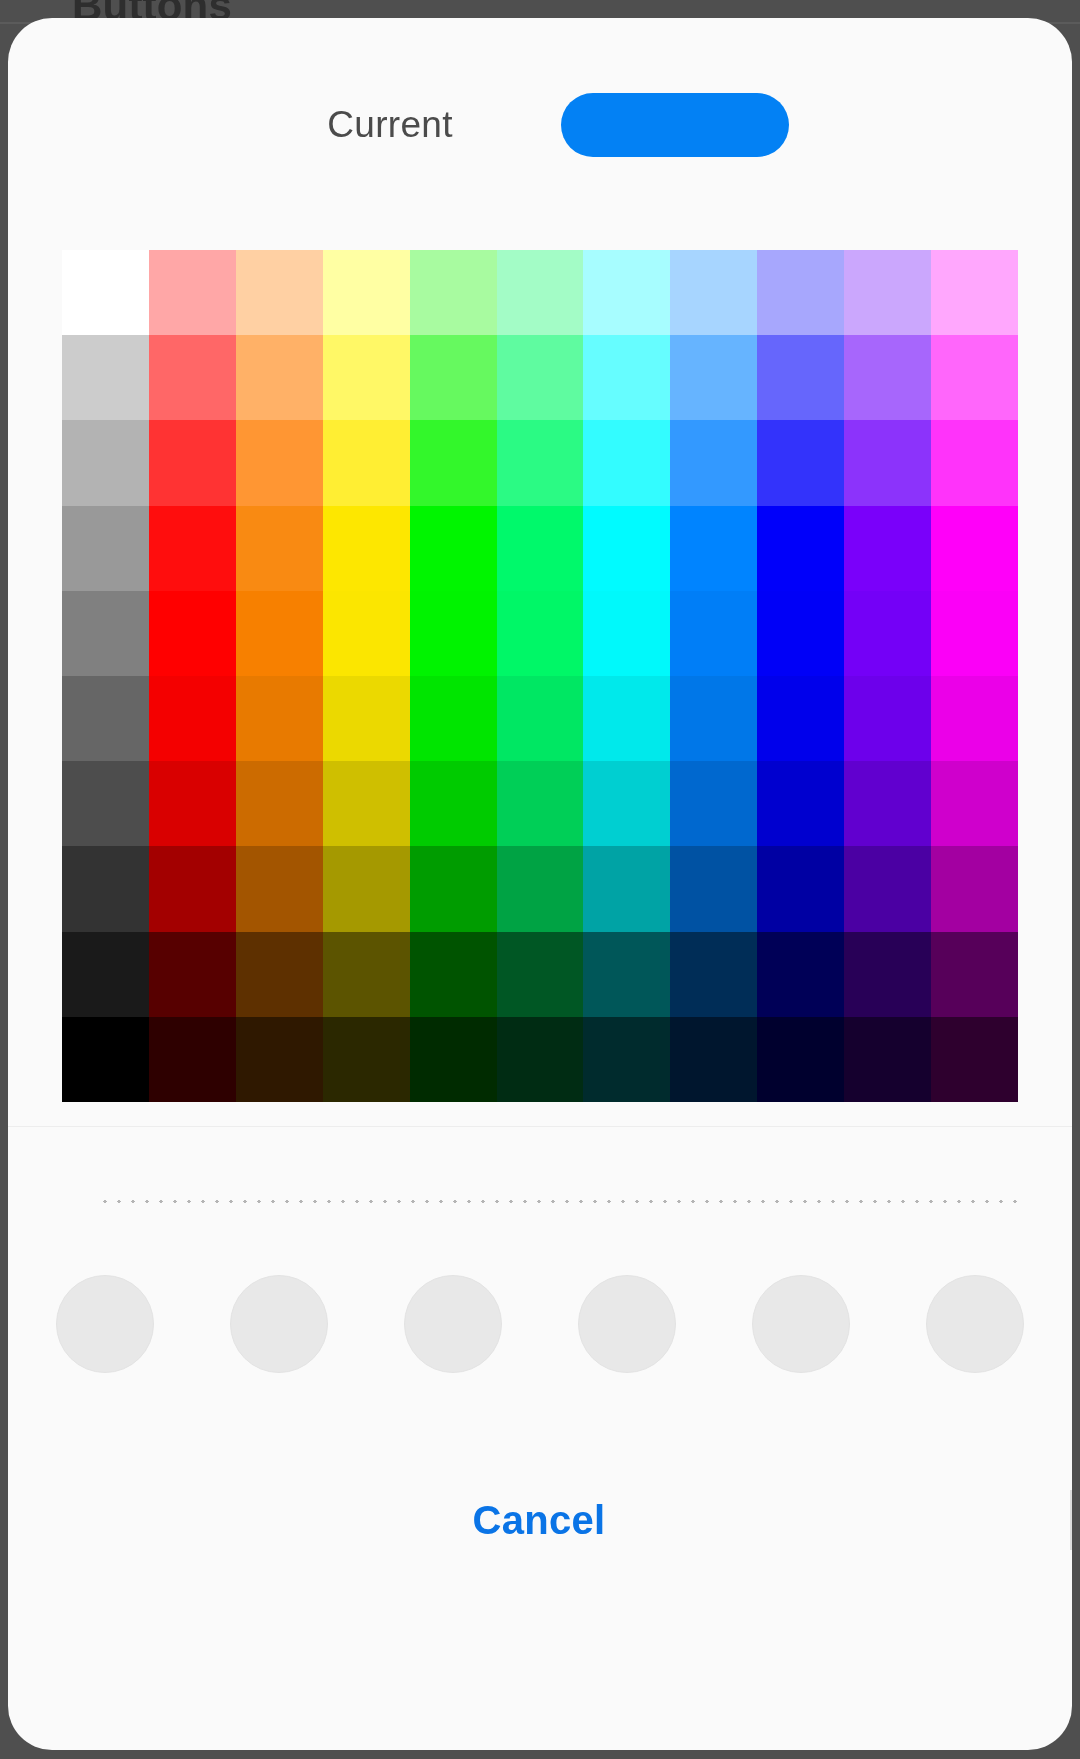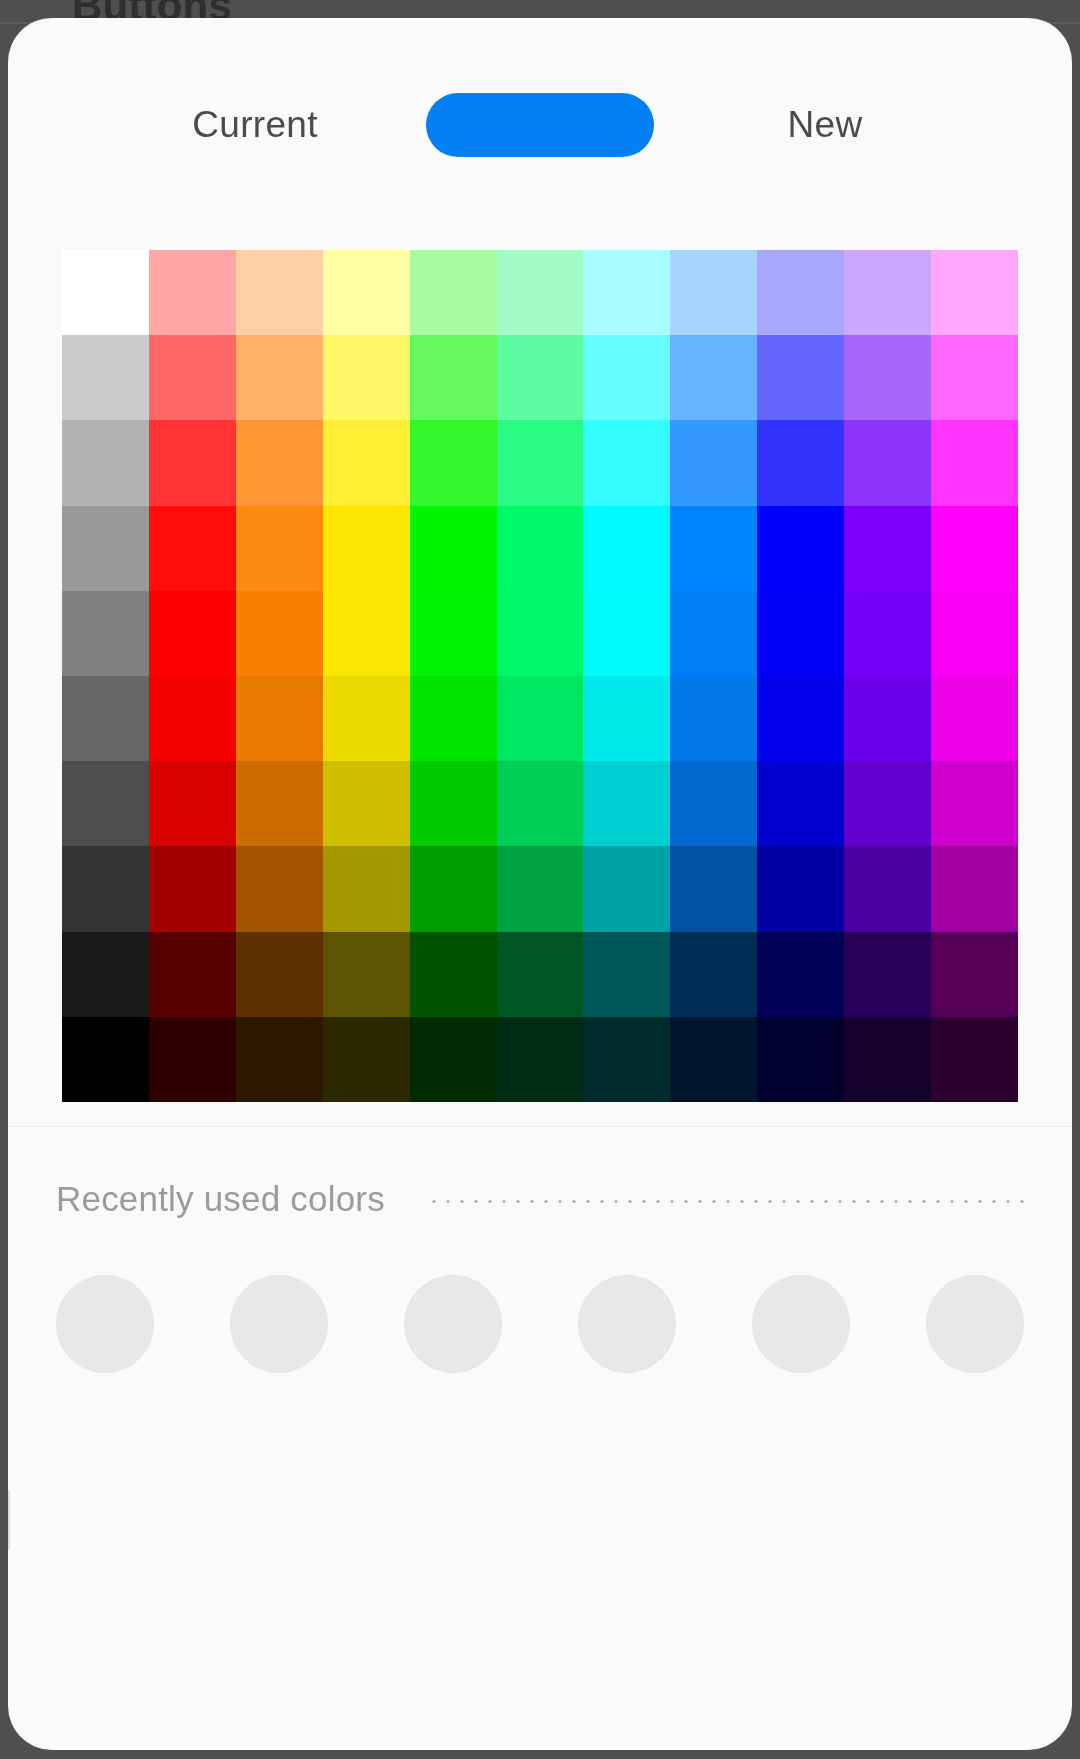--- a/index.html
+++ b/index.html
@@ -180,21 +180,20 @@
 <div class="backdrop">
   <div class="backdrop-rule"></div>
   <div class="backdrop-title">Buttons</div>
 </div>
 
 <div class="dialog">
 
   <div class="preview-bar">
     <div class="preview-label">Current</div>
     <div class="preview-swatch" style="background: rgb(3, 129, 244);"></div>
-    <div class="preview-label">New</div>
   </div>
 
   <div class="palette">
       <div class="swatch-cell" style="background: rgb(255, 255, 255);"></div>
       <div class="swatch-cell" style="background: rgb(255, 167, 167);"></div>
       <div class="swatch-cell" style="background: rgb(255, 208, 163);"></div>
       <div class="swatch-cell" style="background: rgb(255, 255, 163);"></div>
       <div class="swatch-cell" style="background: rgb(168, 251, 160);"></div>
       <div class="swatch-cell" style="background: rgb(163, 252, 198);"></div>
       <div class="swatch-cell" style="background: rgb(167, 253, 255);"></div>
@@ -299,30 +298,30 @@
       <div class="swatch-cell" style="background: rgb(0, 43, 45);"></div>
       <div class="swatch-cell" style="background: rgb(0, 22, 46);"></div>
       <div class="swatch-cell" style="background: rgb(0, 0, 46);"></div>
       <div class="swatch-cell" style="background: rgb(21, 0, 46);"></div>
       <div class="swatch-cell" style="background: rgb(46, 0, 46);"></div>
     </div>
 
   <div class="section-divider"></div>
 
   <div class="recent-header">
-    <div class="recent-title">Recently used colors</div>
     <div class="recent-dots"></div>
   </div>
 
   <div class="recent-swatches">
       <div class="recent-dot" style="background: rgb(232, 232, 232);"></div>
       <div class="recent-dot" style="background: rgb(232, 232, 232);"></div>
       <div class="recent-dot" style="background: rgb(232, 232, 232);"></div>
       <div class="recent-dot" style="background: rgb(232, 232, 232);"></div>
       <div class="recent-dot" style="background: rgb(232, 232, 232);"></div>
       <div class="recent-dot" style="background: rgb(232, 232, 232);"></div>
     </div>
 
   <div class="footer">
+    <div class="footer-btn" style="color: rgb(10, 116, 230);">Cancel</div>
     <div class="footer-sep"></div>
   </div>
 
 </div>
 
 </body></html>

